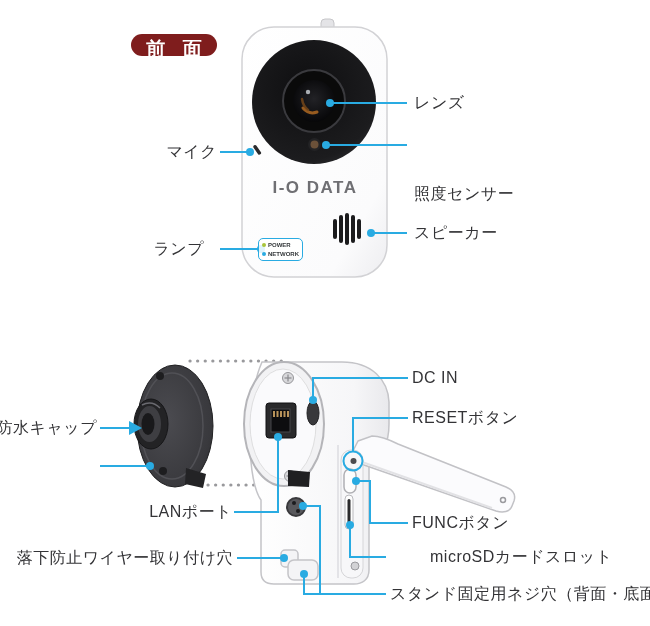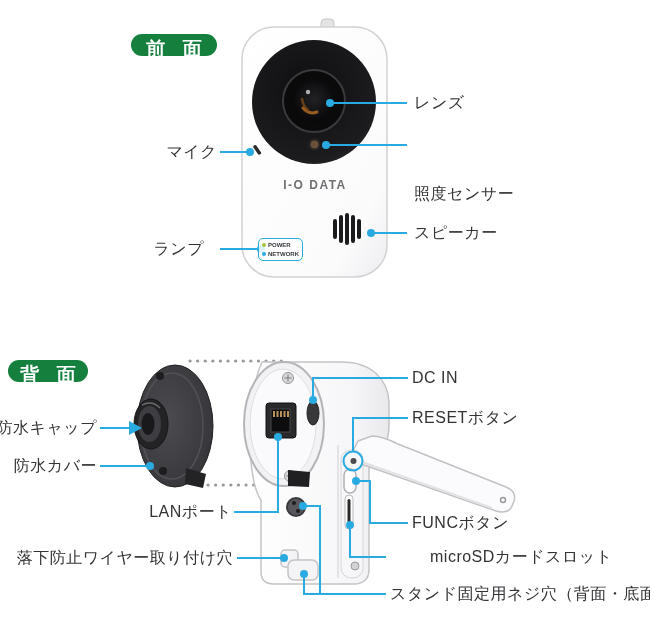--- a/index.html
+++ b/index.html
@@ -7,29 +7,29 @@
     position:relative; width:650px; height:626px; background:#ffffff;
     overflow:hidden;
     font-family:"Liberation Sans","DejaVu Sans",sans-serif;
   }
   .layer { position:absolute; left:0; top:0; }
   .lbl {
     position:absolute; font-size:16px; font-weight:normal; color:#333336;
     white-space:nowrap; line-height:20px; letter-spacing:0.5px;
   }
   .pill {
-    position:absolute; background:#15803d; color:#ffffff; font-weight:bold;
+    position:absolute; background:#7f1d1d; color:#ffffff; font-weight:bold;
     font-size:19px; letter-spacing:6px; padding-left:6px; text-align:center;
     border-radius:15px; line-height:29px; height:22px; box-sizing:border-box;
   }
   .pill-front { left:131px; top:34px; width:86px; }
   .pill-back  { left:8px;  top:360px; width:80px; }
   .brand {
     position:absolute; left:265px; top:178px; width:100px; text-align:center;
-    font-size:12px; font-weight:bold; color:#6f6f73; letter-spacing:1.5px;
+    font-size:17px; font-weight:bold; color:#6f6f73; letter-spacing:1.5px;
   }
   .ledbox {
     position:absolute; left:258px; top:238px; width:45px; height:23px;
     border:1.5px solid #29abe2; border-radius:5px; box-sizing:border-box;
     background:rgba(255,255,255,0.85); display:flex; flex-direction:column;
     justify-content:space-evenly; padding:1px 3px;
   }
   .ledrow { display:flex; align-items:center; gap:2px; }
   .leddot { width:4px; height:4px; border-radius:50%; flex:0 0 auto; }
   .leddot-power   { background:#a8c43a; }
@@ -189,21 +189,20 @@
       <circle cx="350" cy="525" r="4"></circle>
       <circle cx="303" cy="506" r="4"></circle>
       <circle cx="304" cy="574" r="4"></circle>
       <circle cx="278" cy="437" r="4"></circle>
       <circle cx="284" cy="558" r="4"></circle>
       <circle cx="150" cy="466" r="4"></circle>
     </g>
   </svg>
 
   <div class="pill pill-front">前 面</div>
-  <div class="pill pill-back">背 面</div>
 
   <div class="brand">I-O DATA</div>
 
   <div class="ledbox">
     <div class="ledrow">
       <span class="leddot leddot-power"></span>
       <span class="ledtext">POWER</span>
     </div>
     <div class="ledrow">
       <span class="leddot leddot-network"></span>
@@ -216,17 +215,16 @@
   <div class="lbl" style="left:414px; top:223px;">スピーカー</div>
   <div class="lbl" style="right:433px; top:142px;">マイク</div>
   <div class="lbl" style="right:446px; top:239px;">ランプ</div>
 
   <div class="lbl" style="left:412px; top:368px;">DC IN</div>
   <div class="lbl" style="left:412px; top:408px;">RESETボタン</div>
   <div class="lbl" style="left:412px; top:513px;">FUNCボタン</div>
   <div class="lbl" style="left:390px; top:547px;margin-left:40px;">microSDカードスロット</div>
   <div class="lbl" style="left:390px; top:584px;">スタンド固定用ネジ穴（背面・底面）</div>
   <div class="lbl" style="right:553px; top:418px;">防水キャップ</div>
-  <div class="lbl" style="right:553px; top:456px;">防水カバー</div>
   <div class="lbl" style="right:417px; top:548px;">落下防止ワイヤー取り付け穴</div>
   <div class="lbl" style="right:418px; top:502px;">LANポート</div>
 
 </div>
 
 </body></html>

